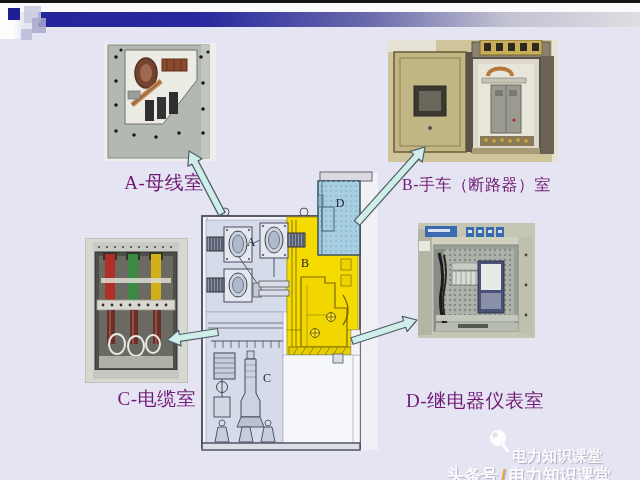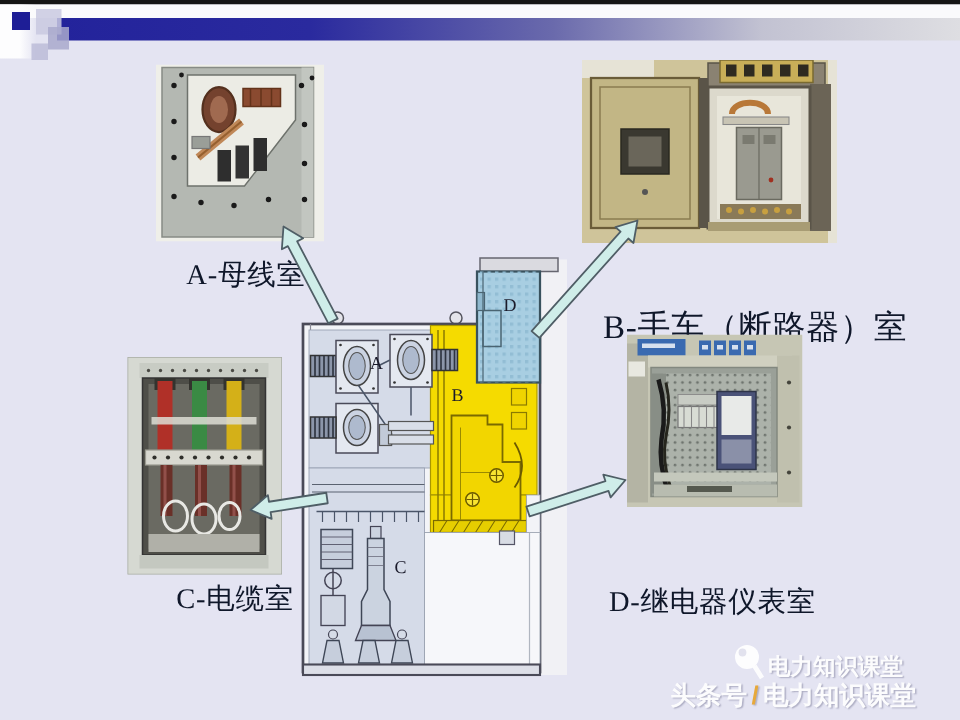--- a/index.html
+++ b/index.html
@@ -15,37 +15,37 @@
   #left-white-block{left:0;top:3px;width:24px;height:36px;
     background:linear-gradient(90deg,#FDFDFE 55%,rgba(253,253,254,0));}
   #header-bar{left:38px;top:12px;width:602px;height:15px;
     background:linear-gradient(90deg,#23239B 0%,#2A2A9E 28%,#6A6AAC 55%,#C2C2D2 78%,#DEDEE2 100%);}
   .deco-sq{position:absolute;}
   #sq-navy{left:8px;top:8px;width:12px;height:12px;background:#1E1E96;}
   #sq-l1{left:24px;top:6px;width:17px;height:17px;background:#C9C9E0;opacity:.85;}
   #sq-l2{left:32px;top:18px;width:14px;height:15px;background:#A9A9CC;opacity:.85;}
   #sq-l3{left:21px;top:29px;width:11px;height:11px;background:#BCBCD8;opacity:.85;}
   
-  .callout-label{position:absolute;color:#0f172a;font-size:19px;letter-spacing:.5px;white-space:nowrap;}
+  .callout-label{position:absolute;color:#701a75;font-size:19px;letter-spacing:.5px;white-space:nowrap;}
   #label-a{left:108px;top:170px;width:112px;text-align:center;}
-  #label-b{left:402px;top:175px;font-size:22px;margin-top:28px;}
+  #label-b{left:402px;top:175px;font-size:16px;}
   #label-c{left:96px;top:386px;width:100px;text-align:right;}
   #label-d{left:406px;top:388px;}
   
   figure{margin:0;}
   #photo-a{left:104px;top:43px;}
   #photo-b{left:388px;top:40px;}
   #photo-c{left:85px;top:238px;}
   #photo-d{left:418px;top:223px;}
   #diagram{left:195px;top:165px;}
   #arrow-layer{left:0;top:0;pointer-events:none;}
   
   .wm{position:absolute;color:#FFFFFF;opacity:.92;
       font-family:"Liberation Sans","DejaVu Sans",sans-serif;font-weight:bold;
-      text-shadow:1px 1px 1px rgba(120,120,150,.55);white-space:nowrap;}
+      text-shadow:1px 1px 1px rgba(120,120,150,.55);white-space:nowrap;margin-top:12px;}
   #wm-line1{left:512px;top:435px;font-size:15px;}
   #wm-line2{left:447px;top:452px;font-size:17px;}
   #wm-line2 .sep{color:#E8A42C;padding:0 3px;}
   #wm-icon{left:486px;top:427px;}
 </style>
 </head>
 <body>
 
 <div id="slide">
 

